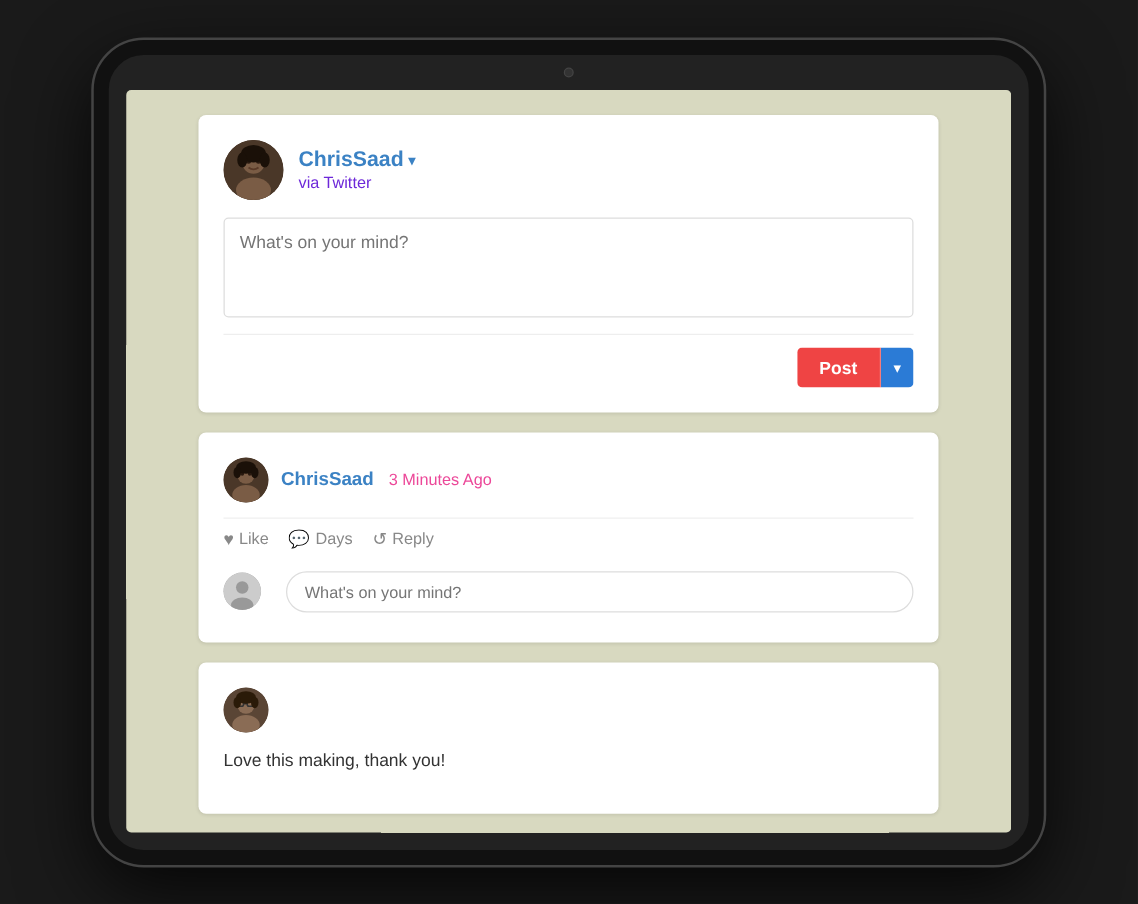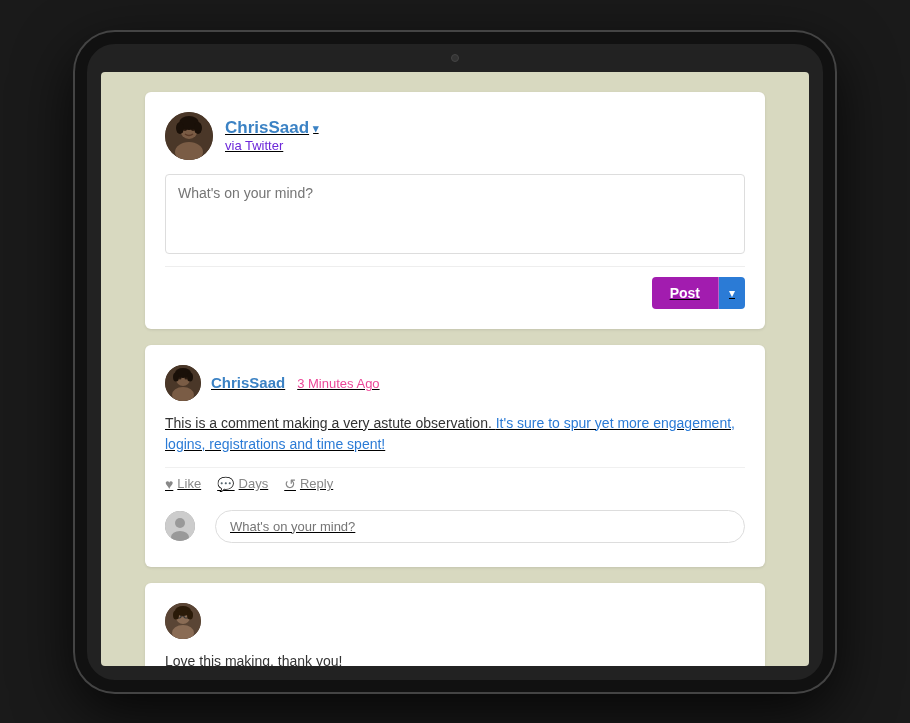--- a/index.html
+++ b/index.html
@@ -38,22 +38,21 @@
       border: 1px solid #444;
       z-index: 10;
     }
 
     .tablet-screen {
       flex: 1;
       background: #d8d9c0;
       margin: 28px 14px 14px 14px;
       border-radius: 4px;
       overflow-y: auto;
-      padding: 20px 44px;
-      text-decoration: underline;
+      padding: 20px 58px;
     }
 
     .card {
       background: #fff;
       border-radius: 6px;
       margin-bottom: 16px;
       padding: 20px;
       box-shadow: 0 1px 3px rgba(0,0,0,0.1);
     }
 
@@ -155,21 +154,21 @@
       margin-top: 8px;
     }
 
     .post-btn-group {
       display: flex;
       border-radius: 4px;
       overflow: hidden;
     }
 
     .post-btn-main {
-      background: #a21caf;
+      background: #ef4444;
       color: #fff;
       border: none;
       padding: 8px 18px;
       font-size: 14px;
       font-weight: 600;
       cursor: pointer;
       border-right: 1px solid rgba(255,255,255,0.3);
     }
 
     .post-btn-dropdown {
@@ -332,23 +331,20 @@
           </svg>
         </div>
         <div class="comment-meta">
           <div class="comment-header-row">
             <a class="comment-username">ChrisSaad</a>
             <span class="comment-time">3 Minutes Ago</span>
           </div>
         </div>
       </div>
 
-      <p class="comment-text">
-        <span>This is a comment making a very astute observation. </span><span class="highlight">It's sure to spur yet more engagement, logins, registrations and time spent!</span>
-      </p>
 
       <div class="comment-actions">
         <button class="action-btn">
           <span class="action-icon">♥</span>
           <span>Like</span>
         </button>
         <button class="action-btn">
           <span class="action-icon">💬</span>
           <span>Days</span>
         </button>

